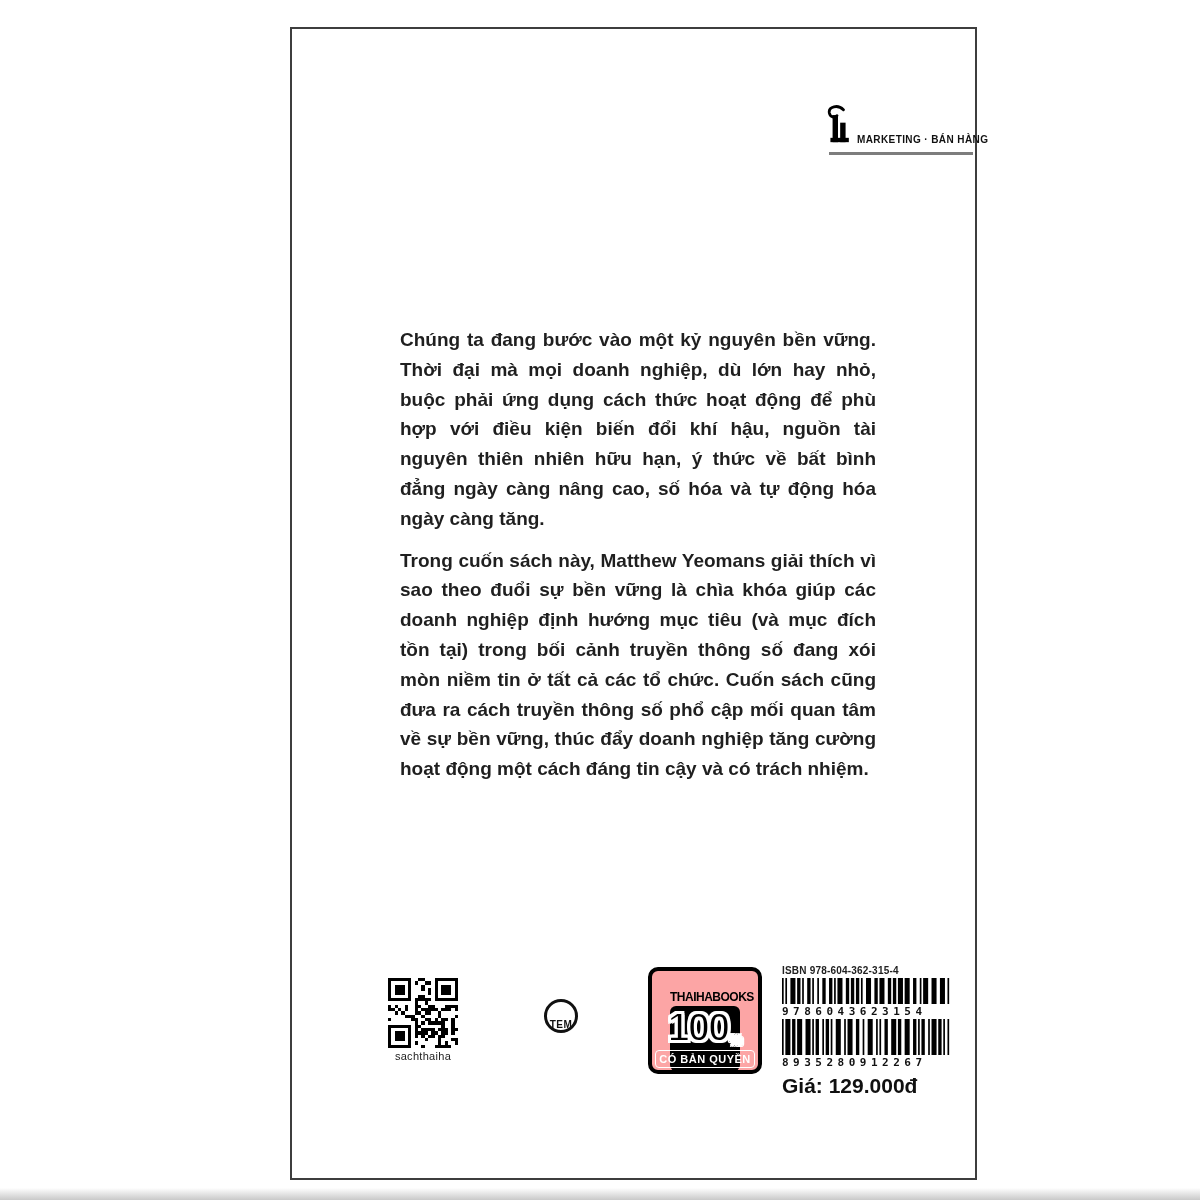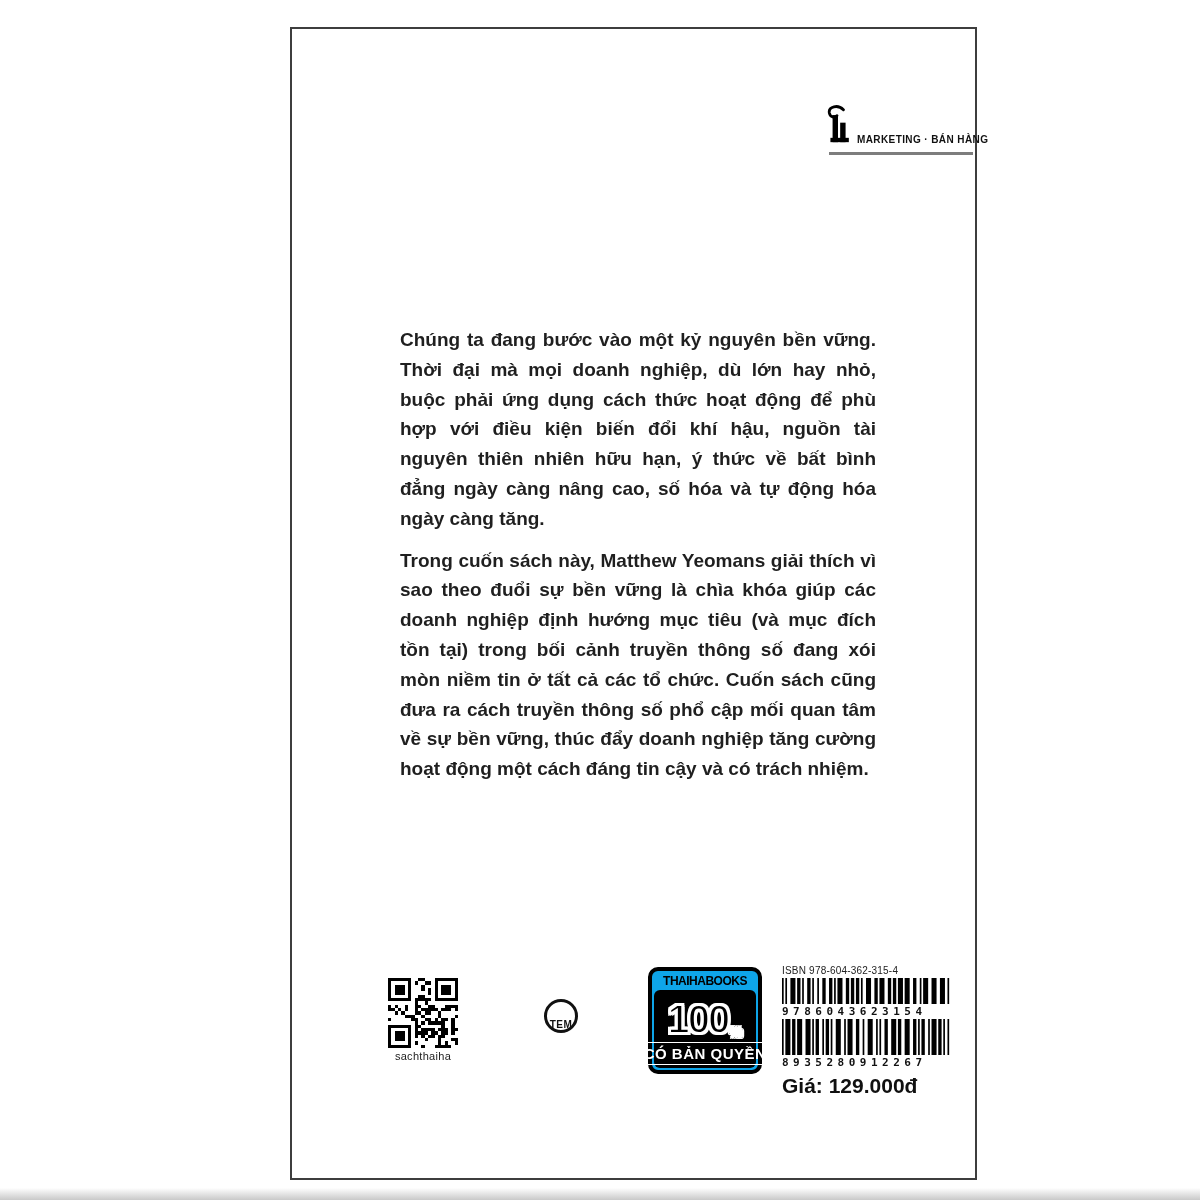--- a/index.html
+++ b/index.html
@@ -31,45 +31,45 @@
     position:absolute;left:96px;top:1021px;width:70px;text-align:center;
     font-size:11px;font-weight:normal;color:#222;letter-spacing:.3px;
   }
   .stamp{
     position:absolute;left:252px;top:970px;width:34px;height:34px;border:3px solid #111;
     border-radius:50%;box-sizing:border-box;display:flex;align-items:flex-end;justify-content:center;
     font-size:10px;font-weight:bold;color:#111;letter-spacing:.5px;
   }
   .badge{
     position:absolute;left:356px;top:938px;width:114px;height:107px;box-sizing:border-box;
-    border:4px solid #000;border-radius:10px;background:#0ea5e9;padding:2px;
+    border:4px solid #000;border-radius:10px;background:#fca5a5;padding:18px;
     display:flex;flex-direction:column;
   }
   .badge-top{
     text-align:center;font-size:12px;font-weight:bold;letter-spacing:-.5px;color:#000;
     padding:1px 0 2px 0;white-space:nowrap;
   }
   .badge-body{
     flex:1;background:#000;border-radius:6px;display:flex;flex-direction:column;
     align-items:center;justify-content:flex-end;padding:1px 2px 3px 2px;
   }
   .badge-100{
     display:flex;align-items:flex-end;line-height:1;color:#000;font-weight:bold;
     -webkit-text-stroke:2px #fff;
     text-shadow:-2px -2px 0 #fff,2px -2px 0 #fff,-2px 2px 0 #fff,2px 2px 0 #fff,0 2px 0 #fff,0 -2px 0 #fff,2px 0 0 #fff,-2px 0 0 #fff;
   }
   .badge-100 .big{font-size:40px;letter-spacing:-2px;}
   .badge-100 .pct{font-size:15px;margin-left:1px;}
   .badge-bottom{
     margin-top:3px;border:1px solid #fff;border-radius:4px;padding:2px 3px;
-    font-size:15px;font-weight:bold;color:#fff;letter-spacing:.5px;white-space:nowrap;
+    font-size:11px;font-weight:bold;color:#fff;letter-spacing:.5px;white-space:nowrap;
     -webkit-text-stroke:0;
   }
   .barcode-block{position:absolute;left:490px;top:936px;width:168px;}
-  .isbn-label{font-size:10px;color:#222;letter-spacing:.2px;white-space:nowrap;font-weight:normal;}
+  .isbn-label{font-size:10px;color:#222;letter-spacing:.2px;white-space:nowrap;font-weight:bold;}
   .bars{width:168px;display:block;}
   .bars.b1{height:26px;margin-top:2px;}
   .bars.b2{height:36px;margin-top:1px;}
   .bar-digits{
     font-size:11px;font-weight:bold;color:#111;letter-spacing:4.5px;white-space:nowrap;
     margin-top:1px;font-family:"DejaVu Sans Mono","Liberation Mono",monospace;
   }
   .price{margin-top:5px;font-size:21px;font-weight:bold;color:#101010;}
   .photo-bottom-edge{
     position:absolute;left:0;bottom:0;width:1200px;height:12px;

